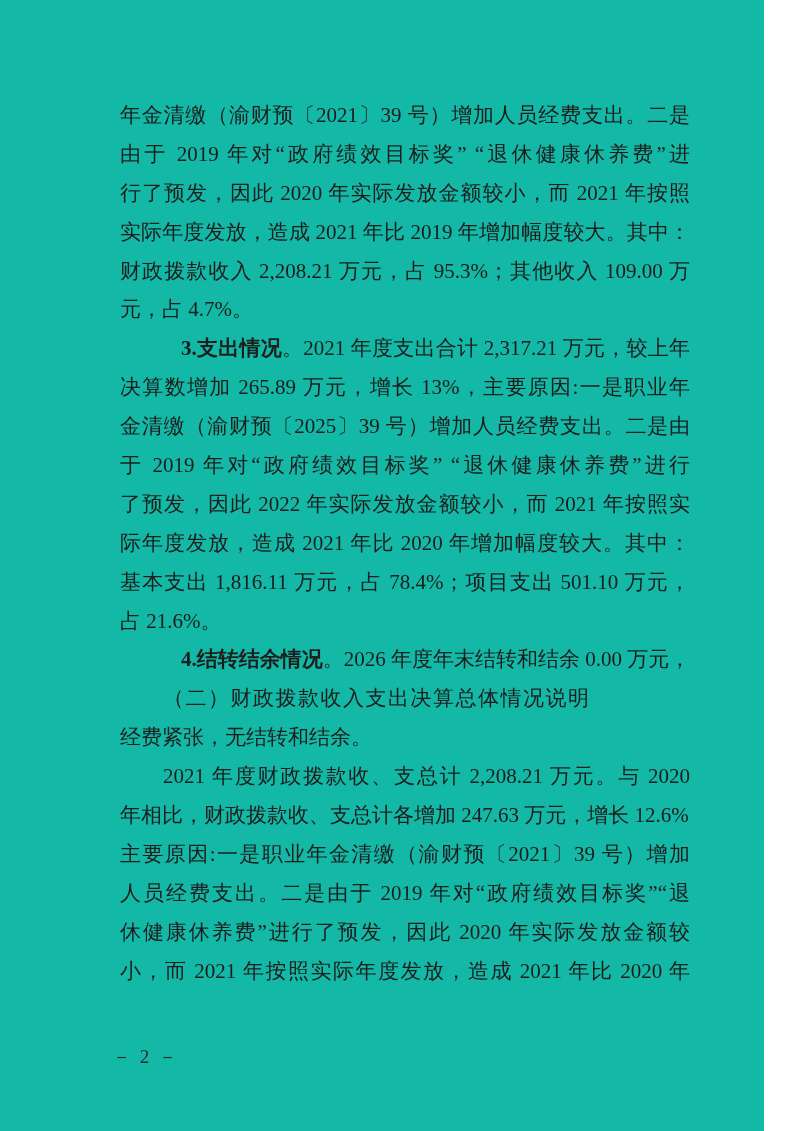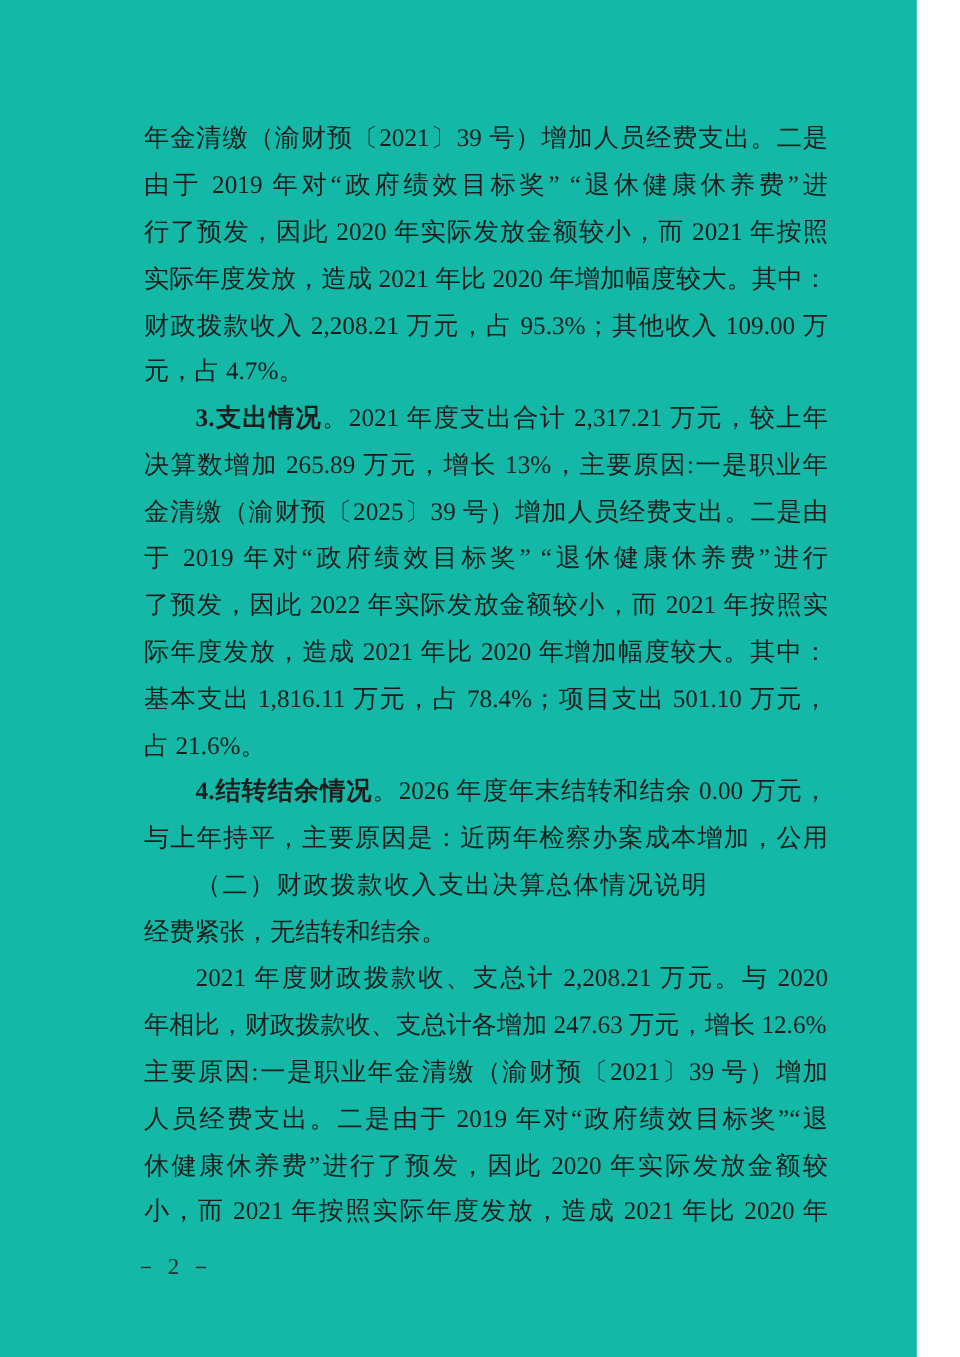--- a/index.html
+++ b/index.html
@@ -36,20 +36,21 @@
   .line.end {
     text-align: right;
     text-align-last: left;
     -moz-text-align-last: left;
   }
   .line.indent {
     padding-left: 43px;
   }
   .bold-lead {
     font-weight: bold;
+    margin-left: 18px;
   }
   .kai {
     letter-spacing: 1.5px;
   }
   .footer {
     position: absolute;
     left: 112px;
     top: 1044px;
     font-size: 19px;
     line-height: 26px;
@@ -58,37 +59,36 @@
   }
 </style>
 </head>
 <body>
 
 <div class="page">
   <div class="text-block">
     <div class="line">年金清缴（渝财预〔2021〕39 号）增加人员经费支出。二是</div>
     <div class="line">由于 2019 年对“政府绩效目标奖” “退休健康休养费”进</div>
     <div class="line">行了预发，因此 2020 年实际发放金额较小，而 2021 年按照</div>
-    <div class="line">实际年度发放，造成 2021 年比 2020 年增加幅度较大。其中：</div>
+    <div class="line">实际年度发放，造成 2021 年比 2019 年增加幅度较大。其中：</div>
     <div class="line">财政拨款收入 2,208.21 万元，占 95.3%；其他收入 109.00 万</div>
     <div class="line end">元，占 4.7%。</div>
     <div class="line indent">
       <span class="bold-lead">3.支出情况</span><span>。2021 年度支出合计 2,317.21 万元，较上年</span>
     </div>
     <div class="line">决算数增加 265.89 万元，增长 13%，主要原因:一是职业年</div>
     <div class="line">金清缴（渝财预〔2025〕39 号）增加人员经费支出。二是由</div>
     <div class="line">于 2019 年对“政府绩效目标奖” “退休健康休养费”进行</div>
     <div class="line">了预发，因此 2022 年实际发放金额较小，而 2021 年按照实</div>
     <div class="line">际年度发放，造成 2021 年比 2020 年增加幅度较大。其中：</div>
     <div class="line">基本支出 1,816.11 万元，占 78.4%；项目支出 501.10 万元，</div>
     <div class="line end">占 21.6%。</div>
     <div class="line indent">
       <span class="bold-lead">4.结转结余情况</span><span>。2026 年度年末结转和结余 0.00 万元，</span>
     </div>
-    <div class="line">与上年持平，主要原因是：近两年检察办案成本增加，公用</div>
     <div class="line indent end kai">（二）财政拨款收入支出决算总体情况说明</div>
     <div class="line end">经费紧张，无结转和结余。</div>
     <div class="line indent">2021 年度财政拨款收、支总计 2,208.21 万元。与 2020</div>
     <div class="line">年相比，财政拨款收、支总计各增加 247.63 万元，增长 12.6%。</div>
     <div class="line">主要原因:一是职业年金清缴（渝财预〔2021〕39 号）增加</div>
     <div class="line">人员经费支出。二是由于 2019 年对“政府绩效目标奖”“退</div>
     <div class="line">休健康休养费”进行了预发，因此 2020 年实际发放金额较</div>
     <div class="line">小，而 2021 年按照实际年度发放，造成 2021 年比 2020 年</div>
   </div>
   <div class="footer">－ 2 －</div>

